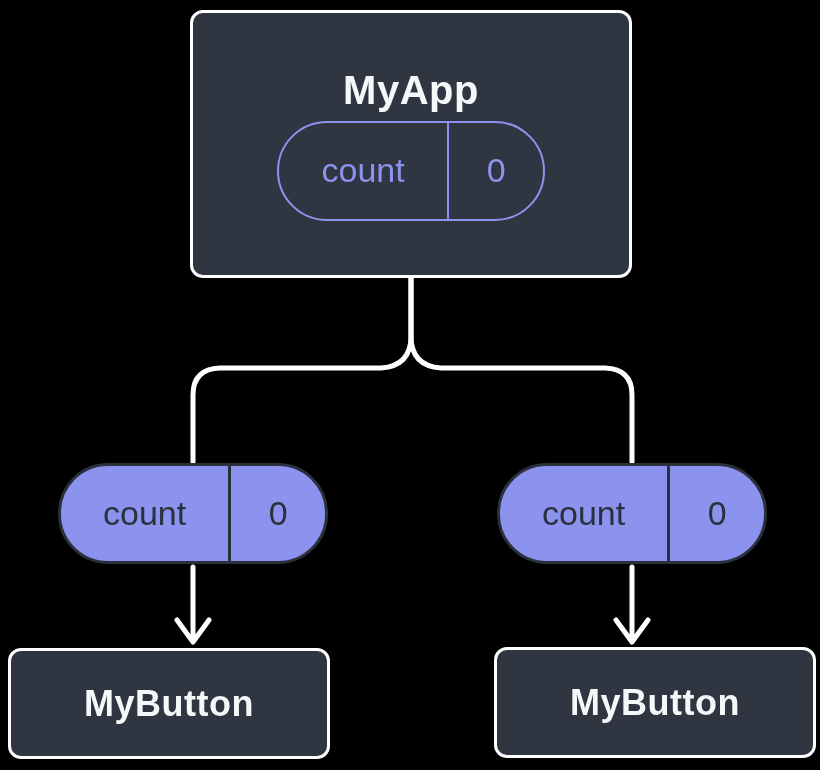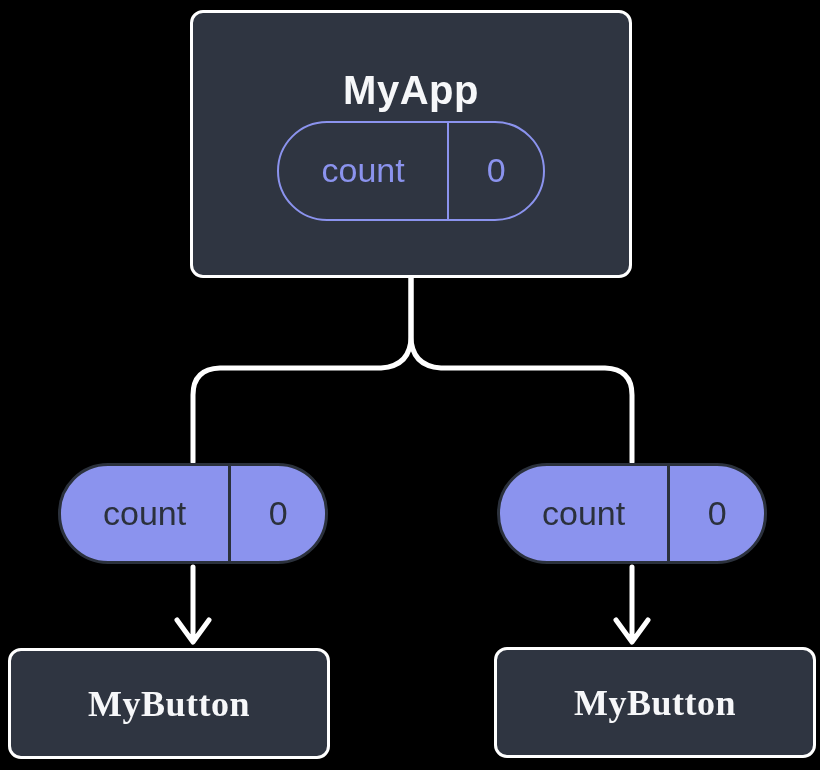--- a/index.html
+++ b/index.html
@@ -47,21 +47,21 @@
   .card-title {
     color: var(--card-text, #f6f7f9);
     font-weight: 700;
     letter-spacing: 0.5px;
   }
 
   .root-card { left: 190px; top: 10px; width: 442px; height: 268px; gap: 8px; }
   .root-card .card-title { font-size: 40px; }
 
   .leaf-card { width: 322px; height: 111px; }
-  .leaf-card .card-title { font-size: 36px; font-family: Liberation Serif, serif; }
+  .leaf-card .card-title { font-size: 36px; }
   .leaf-left  { left: 8px;  top: 648px; }
   .leaf-right { left: 494px; top: 647px; }
 
   
   .pill {
     display: flex;
     align-items: stretch;
     width: 268px;
     height: 100px;
     border-radius: 50px;

